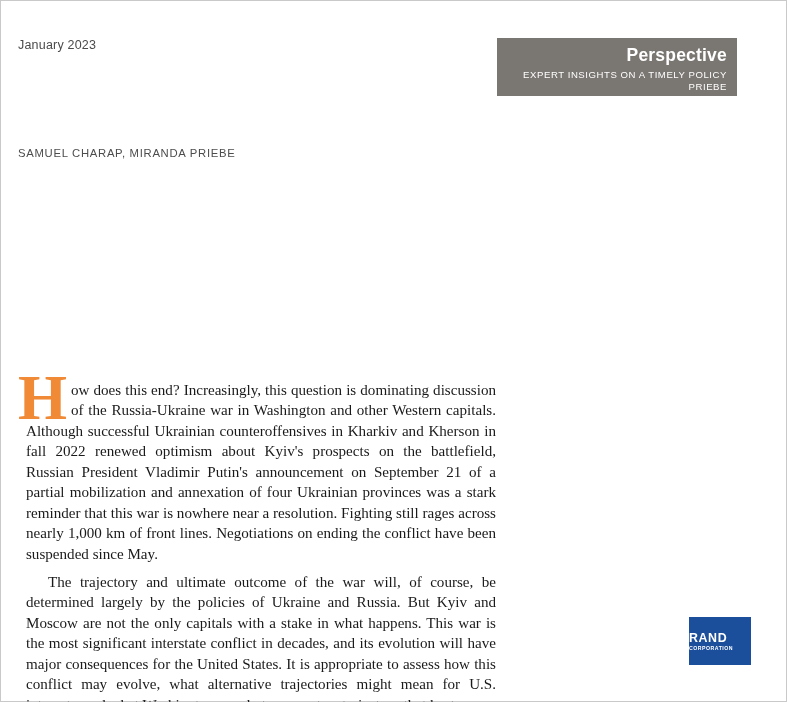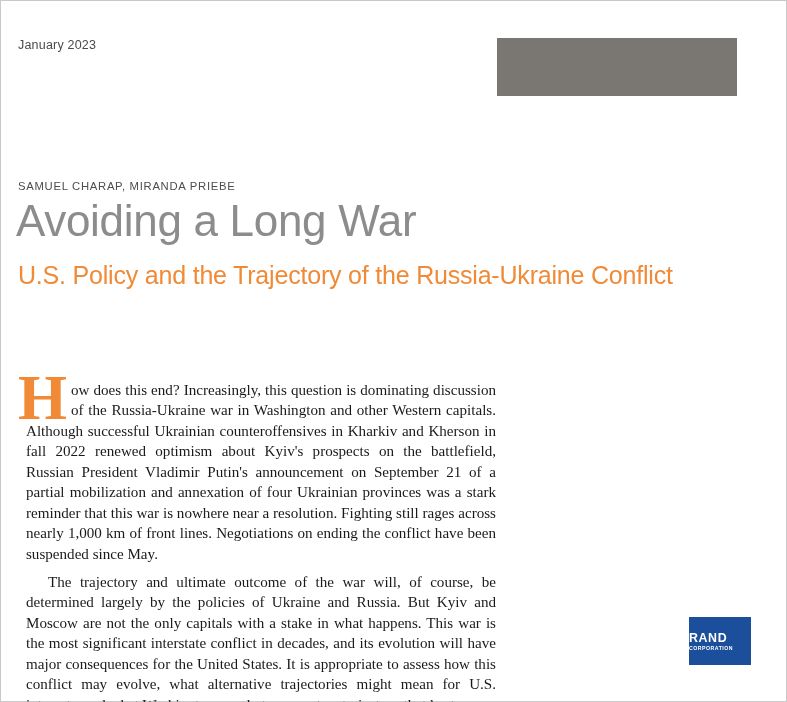--- a/index.html
+++ b/index.html
@@ -50,38 +50,36 @@
     color: #ffffff;
     box-sizing: border-box;
     padding: 7px 10px 0 0;
     text-align: right;
   }
   .banner-title {
     font-size: 17.5px;
     font-weight: bold;
     letter-spacing: 0.2px;
     line-height: 1.2;
-    margin-top: 48px;
   }
   .banner-sub {
     font-size: 9.6px;
     letter-spacing: 0.55px;
     margin-top: 3px;
     line-height: 1.3;
   }
 
   
   .authors {
     position: absolute;
     left: 18px;
     top: 147px;
     font-size: 11.3px;
     letter-spacing: 0.7px;
     color: #4d4d4d;
-    margin-top: 33px;
   }
 
   
   .title {
     position: absolute;
     left: 16px;
     top: 168px;
     font-size: 44px;
     font-weight: normal;
     color: #8c8c8c;
@@ -165,23 +163,21 @@
 
   <div class="date">January 2023</div>
 
   <div class="banner">
     <div class="banner-title">Perspective</div>
     <div class="banner-sub">EXPERT INSIGHTS ON A TIMELY POLICY PRIEBE</div>
   </div>
 
   <div class="authors">SAMUEL CHARAP, MIRANDA PRIEBE</div>
 
-  <h1 class="title">Avoiding a Long War</h1>
 
-  <h2 class="subtitle">U.S. Policy and the Trajectory of the Russia-Ukraine Conflict</h2>
 
   <div class="body-col">
     <span class="dropcap">H</span>
     <p class="para">ow does this end? Increasingly, this question is dominating discussion of the Russia-Ukraine war in Washington and other Western capitals. Although successful Ukrainian counteroffensives in Kharkiv and Kherson in fall 2022 renewed optimism about Kyiv's prospects on the battlefield, Russian President Vladimir Putin's announcement on September 21 of a partial mobilization and annexation of four Ukrainian provinces was a stark reminder that this war is nowhere near a resolution. Fighting still rages across nearly 1,000 km of front lines. Negotiations on ending the conflict have been suspended since May.</p>
     <p class="para">The trajectory and ultimate outcome of the war will, of course, be determined largely by the policies of Ukraine and Russia. But Kyiv and Moscow are not the only capitals with a stake in what happens. This war is the most significant interstate conflict in decades, and its evolution will have major consequences for the United States. It is appropriate to assess how this conflict may evolve, what alternative trajectories might mean for U.S. interests, and what Washington can do to promote a trajectory that best serves U.S. interests.</p>
   </div>
 
   <div class="logo">
     <div class="logo-main">RAND</div>
     <div class="logo-sub">CORPORATION</div>

